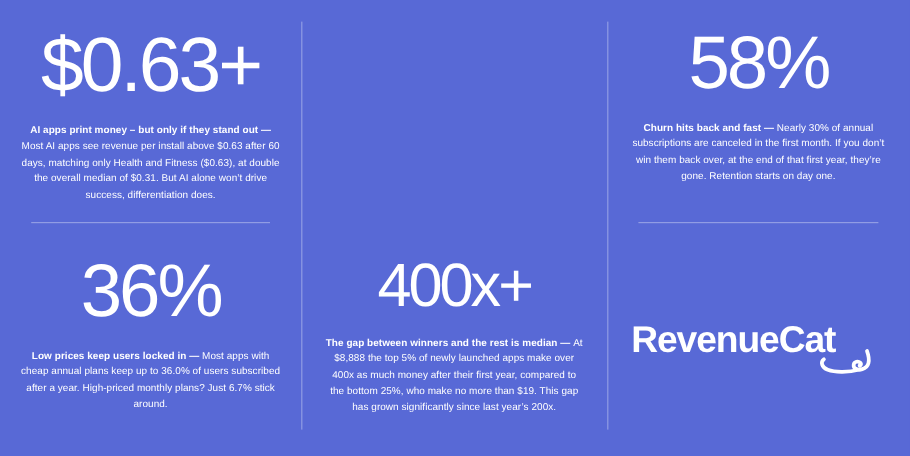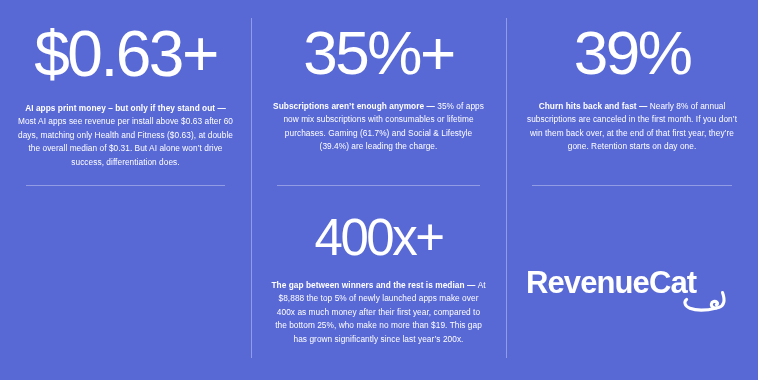--- a/index.html
+++ b/index.html
@@ -127,30 +127,30 @@
 <div class="board">
 
   <div class="vrule v1"></div>
   <div class="vrule v2"></div>
 
   <div class="cell c1 r1 top-row">
     <div class="stat-number">$0.63+</div>
     <div class="stat-body"><span class="lead">AI apps print money – but only if they stand out — </span><span>Most AI apps see revenue per install above $0.63 after 60 days, matching only Health and Fitness ($0.63), at double the overall median of $0.31. But AI alone won’t drive success, differentiation does.</span></div>
   </div>
 
-  <div class="cell c2 r1 top-row">
-    <div class="stat-number">35%+</div>
-    <div class="stat-body"><span class="lead">Subscriptions aren’t enough anymore — </span><span>35% of apps now mix subscriptions with consumables or lifetime purchases. Gaming (61.7%) and Social &amp; Lifestyle (39.4%) are leading the charge.</span></div>
+
+  <div class="cell c3 r1 top-row">
+    <div class="stat-number">58%</div>
+    <div class="stat-body"><span class="lead">Churn hits back and fast — </span><span>Nearly 30% of annual subscriptions are canceled in the first month. If you don’t win them back over, at the end of that first year, they’re gone. Retention starts on day one.</span></div>
   </div>
 
-  <div class="cell c3 r1 top-row">
-    <div class="stat-number">39%</div>
-    <div class="stat-body"><span class="lead">Churn hits back and fast — </span><span>Nearly 8% of annual subscriptions are canceled in the first month. If you don’t win them back over, at the end of that first year, they’re gone. Retention starts on day one.</span></div>
+  <div class="cell c1 r2">
+    <div class="stat-number">36%</div>
+    <div class="stat-body"><span class="lead">Low prices keep users locked in — </span><span>Most apps with cheap annual plans keep up to 36.0% of users subscribed after a year. High-priced monthly plans? Just 6.7% stick around.</span></div>
   </div>
-
 
   <div class="cell c2 r2">
     <div class="stat-number">400x+</div>
     <div class="stat-body"><span class="lead">The gap between winners and the rest is median — </span><span>At $8,888 the top 5% of newly launched apps make over 400x as much money after their first year, compared to the bottom 25%, who make no more than $19. This gap has grown significantly since last year’s 200x.</span></div>
   </div>
 
   <div class="logo-cell">
     <div class="logo-wrap">
       <svg class="logo-svg" viewBox="0 0 212 60" aria-hidden="true">
         <text x="0" y="34" font-family="Liberation Sans, sans-serif" font-size="31" font-weight="700" letter-spacing="-0.9" fill="#ffffff">RevenueCat</text>

